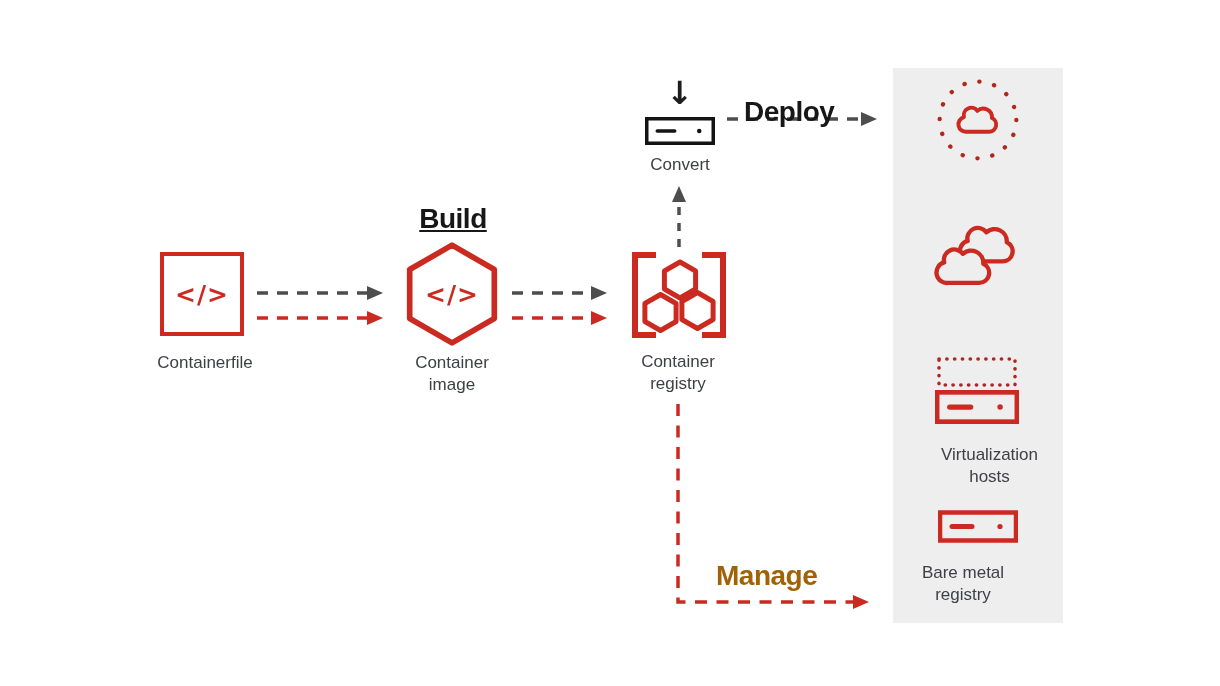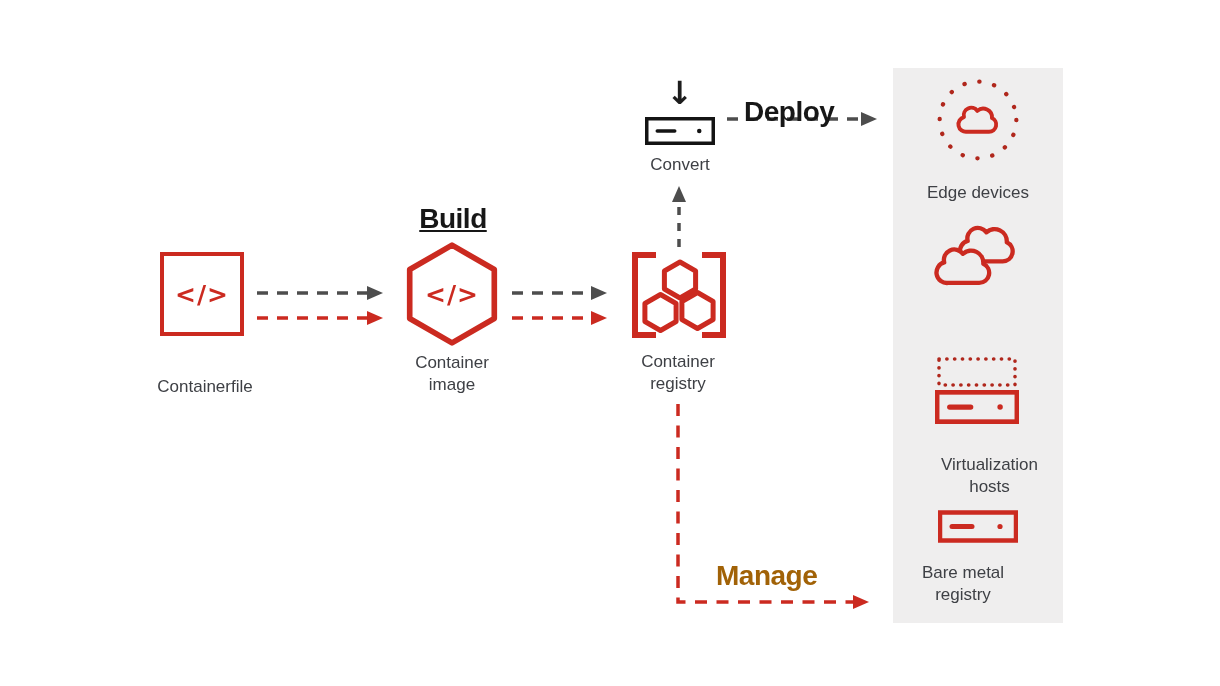--- a/index.html
+++ b/index.html
@@ -36,21 +36,21 @@
     <path d="M679 247 V199" stroke="#4d4d4d" stroke-width="3.5" fill="none" stroke-dasharray="8 8" marker-end="url(#mGray)"></path>
     <path d="M727 119 H864" stroke="#4d4d4d" stroke-width="3.5" fill="none" stroke-dasharray="11 9" marker-end="url(#mGray)"></path>
     <path d="M678 404 V602 H856" stroke="#cb2a20" stroke-width="3.5" fill="none" stroke-dasharray="12 9.5" marker-end="url(#mRed)"></path>
   </svg>
 
   <div id="panel" class="abs" style="left:893px; top:68px; width:170px; height:555px;"></div>
 
   <div class="abs center-flex" style="left:160px; top:252px; width:84px; height:84px; border:4px solid #cb2a20;">
     <span class="glyph">&lt;/&gt;</span>
   </div>
-  <div class="abs label" style="left:118px; top:376px; width:174px;text-align:center;">Containerfile</div>
+  <div class="abs label" style="left:118px; top:352px; width:174px;text-align:center;">Containerfile</div>
 
   <div class="abs heading" style="left:407px; top:203px; width:92px; text-align:center;text-decoration:underline;">Build</div>
 
   <svg class="abs" style="left:405px; top:241px;" width="94" height="106" viewBox="0 0 100 112">
     <polygon points="50,4 95,30 95,82 50,108 5,82 5,30" fill="none" stroke="#cb2a20" stroke-width="6" stroke-linejoin="round"></polygon>
   </svg>
   <div class="abs center-flex" style="left:405px; top:241px; width:94px; height:106px;">
     <span class="glyph">&lt;/&gt;</span>
   </div>
   <div class="abs label" style="left:394px; top:352px; width:116px;">
@@ -81,40 +81,39 @@
   <div class="abs heading" style="left:744px; top:96px;text-align:center;">Deploy</div>
 
   <div class="abs heading red" style="left:716px; top:560px;">Manage</div>
 
   <svg class="abs" style="left:932px; top:74px;" width="92" height="92" viewBox="0 0 96 96">
     <circle cx="48" cy="48" r="40" fill="none" stroke="#b0271c" stroke-width="4.5" stroke-linecap="round" stroke-dasharray="0.2 15.6"></circle>
     <g transform="translate(23.5,31) scale(0.68)">
       <path d="M19 43 H53 A11 11 0 0 0 57.5 22 A13.5 13.5 0 0 0 35 11 A11.5 11.5 0 0 0 14.5 20.5 A11.5 11.5 0 0 0 19 43 Z" fill="none" stroke="#cb2a20" stroke-width="6" stroke-linejoin="round"></path>
     </g>
   </svg>
-  <div class="abs label" style="left:893px; top:182px; width:170px;">Edge devices</div>
 
   <svg class="abs" style="left:931px; top:222px;" width="90" height="69" viewBox="0 0 92 70">
     <g transform="translate(24,0) scale(0.93)">
       <path d="M19 43 H53 A11 11 0 0 0 57.5 22 A13.5 13.5 0 0 0 35 11 A11.5 11.5 0 0 0 14.5 20.5 A11.5 11.5 0 0 0 19 43 Z" fill="none" stroke="#cb2a20" stroke-width="4.8" stroke-linejoin="round"></path>
     </g>
     <g transform="translate(0,22) scale(0.93)">
       <path d="M19 43 H53 A11 11 0 0 0 57.5 22 A13.5 13.5 0 0 0 35 11 A11.5 11.5 0 0 0 14.5 20.5 A11.5 11.5 0 0 0 19 43 Z" fill="#efeeee" stroke="#cb2a20" stroke-width="4.8" stroke-linejoin="round"></path>
     </g>
   </svg>
 
   <svg class="abs" style="left:937px; top:357px;" width="80" height="30" viewBox="0 0 80 30">
     <rect x="2" y="2" width="76" height="26" fill="none" stroke="#b0271c" stroke-width="3.6" stroke-linecap="round" stroke-dasharray="0.2 7.6"></rect>
   </svg>
   <svg class="abs" style="left:935px; top:390px;" width="84" height="34" viewBox="0 0 80 32">
     <rect x="2" y="2" width="76" height="28" fill="none" stroke="#cb2a20" stroke-width="4.5"></rect>
     <line x1="14" y1="16" x2="34" y2="16" stroke="#cb2a20" stroke-width="5" stroke-linecap="round"></line>
     <circle cx="62" cy="16" r="2.6" fill="#cb2a20"></circle>
   </svg>
-  <div class="abs label" style="left:893px; top:454px; width:193px;">
+  <div class="abs label" style="left:893px; top:444px; width:193px;">
     <span>Virtualization</span><br>
     <span>hosts</span>
   </div>
 
   <svg class="abs" style="left:938px; top:510px;" width="80" height="33" viewBox="0 0 80 32">
     <rect x="2" y="2" width="76" height="28" fill="none" stroke="#cb2a20" stroke-width="4.5"></rect>
     <line x1="14" y1="16" x2="34" y2="16" stroke="#cb2a20" stroke-width="5" stroke-linecap="round"></line>
     <circle cx="62" cy="16" r="2.6" fill="#cb2a20"></circle>
   </svg>
   <div class="abs label" style="left:893px; top:562px; width:140px;">

